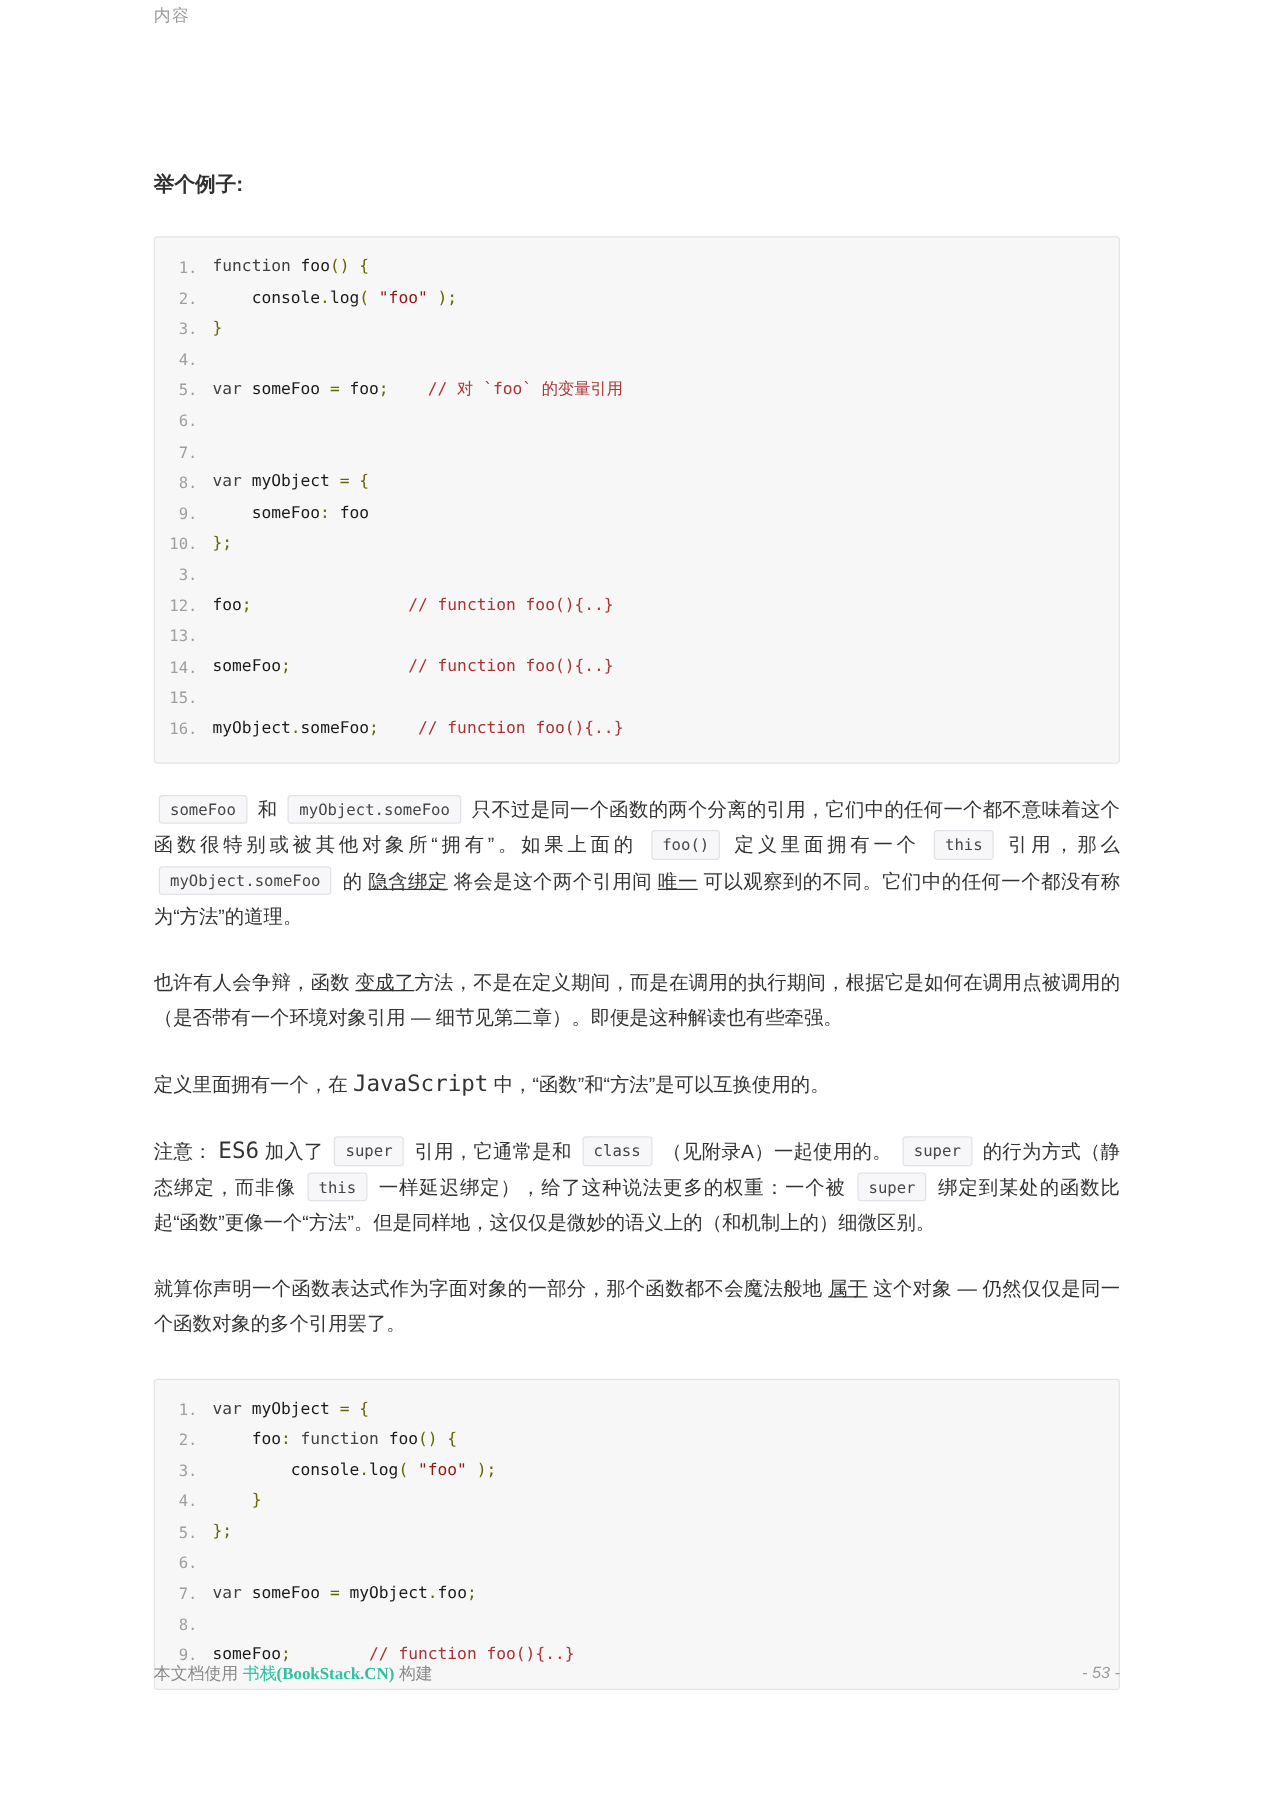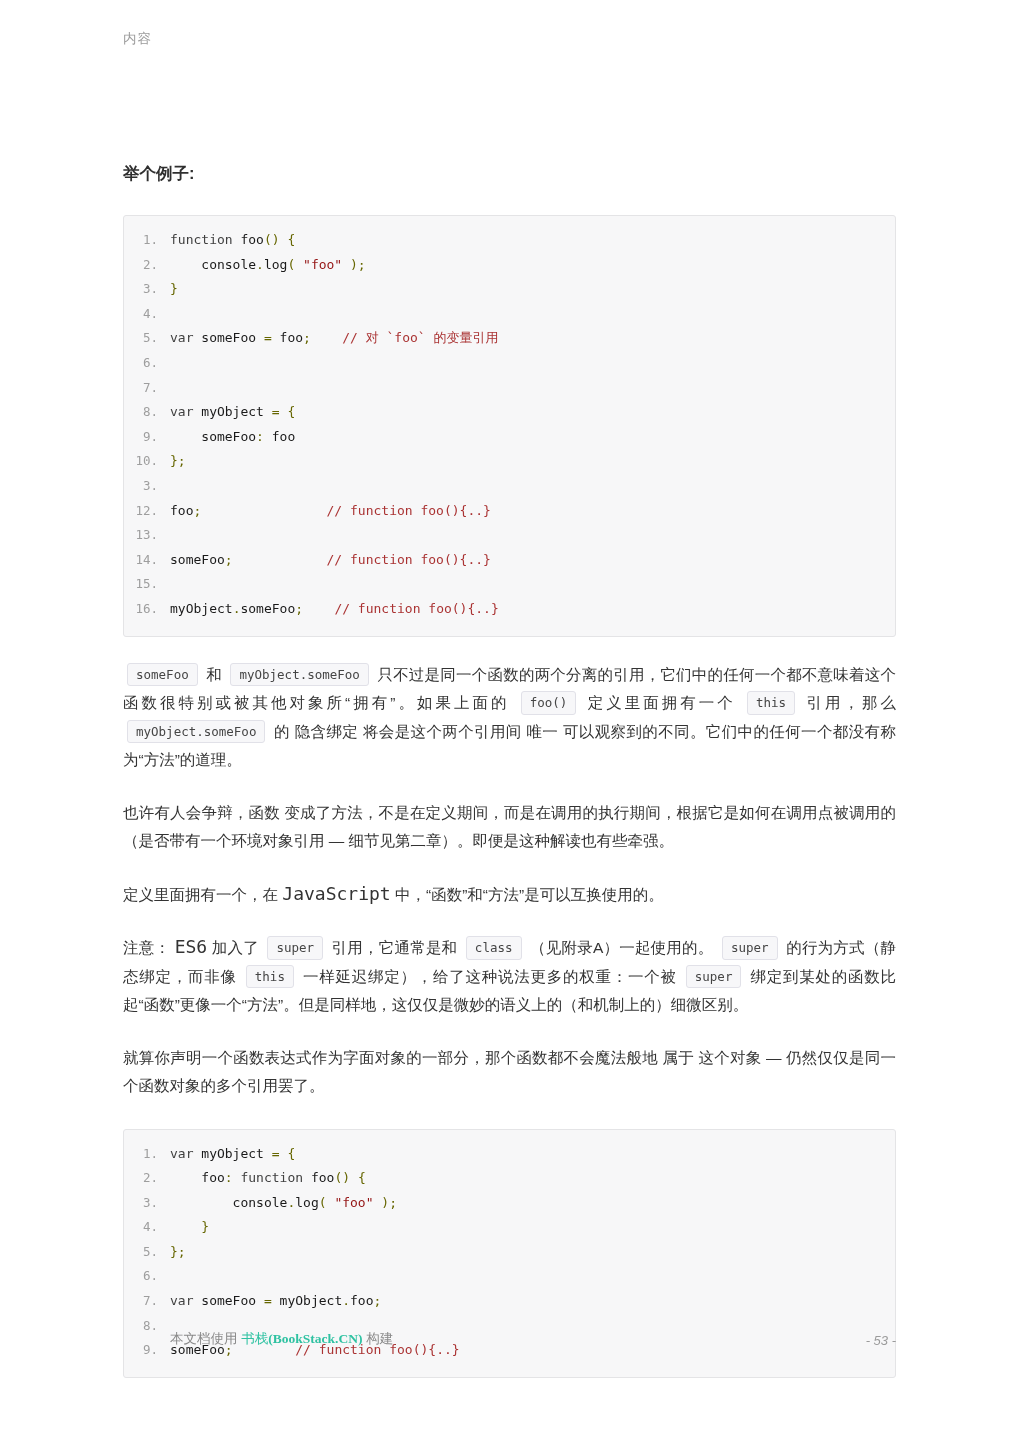--- a/index.html
+++ b/index.html
@@ -4,21 +4,21 @@
 <style>
   * { margin: 0; padding: 0; box-sizing: border-box; }
   html, body { background: #ffffff; }
   body {
     width: 1019px; height: 1440px;
     font-family: "Liberation Sans", "DejaVu Sans", sans-serif;
     color: #333333;
     position: relative;
     overflow: hidden;
   }
-  .page { position: relative; width: 1019px; height: 1440px; padding: 30px 123px 0 123px; }
+  .page { position: relative; width: 1019px; height: 1440px; padding: 4px 123px 0 123px; }
 
   .page-header {
     font-size: 13.5px; color: #9b9b9b; letter-spacing: 1px;
     height: 20px;
   }
 
   .intro {
     margin-top: 113px;
     font-size: 16.5px; font-weight: bold; color: #2f2f2f;
   }
@@ -48,21 +48,21 @@
   .tok-com { color: #aa3333; }
 
   
   .para {
     margin-top: 24px;
     font-size: 15.5px;
     line-height: 28.5px;
     color: #333333;
     text-align: justify;
   }
-  .para em { font-style: normal; color: #333333; }
+  .para em { font-style: normal; color: #333333; text-decoration: underline; }
   .chip {
     display: inline-block;
     font-family: "DejaVu Sans Mono", "Liberation Mono", monospace;
     font-size: 12.5px;
     line-height: 1.25;
     color: #454545;
     background: #f7f7f9;
     border: 1px solid #e1e1e8;
     border-radius: 3px;
     padding: 3px 8px;
@@ -73,22 +73,22 @@
   .mono {
     font-family: "DejaVu Sans Mono", "Liberation Mono", monospace;
     font-size: 18px; color: #333333;
   }
   .codeblock.second { margin-top: 28px; }
 
   
   .footer {
     position: absolute;
     left: 123px; right: 123px; top: 1330px;
-    display: flex; justify-content: space-between; align-items: flex-end;
-    font-size: 13.5px; color: #8a8a8a; margin-left: 47px;
+    display: flex; justify-content: space-between; align-items: flex-start;
+    font-size: 13.5px; color: #8a8a8a;
   }
   .brand { color: #2fc2a2; text-decoration: none; cursor: pointer; }
   .brand-en { font-family: "Liberation Serif", "DejaVu Serif", serif; font-weight: bold; }
   .page-num { color: #9b9b9b; font-size: 13px; font-style: italic; }
 </style>
 </head>
 <body>
 
 <div class="page">
 

